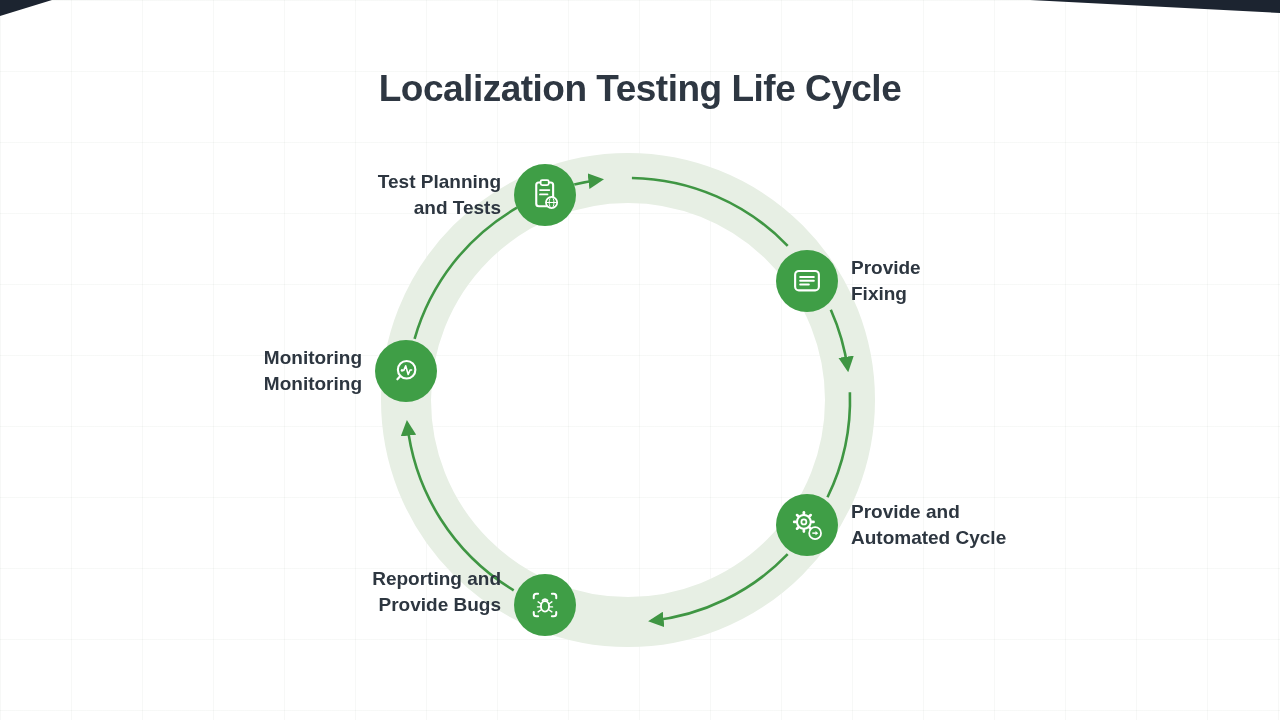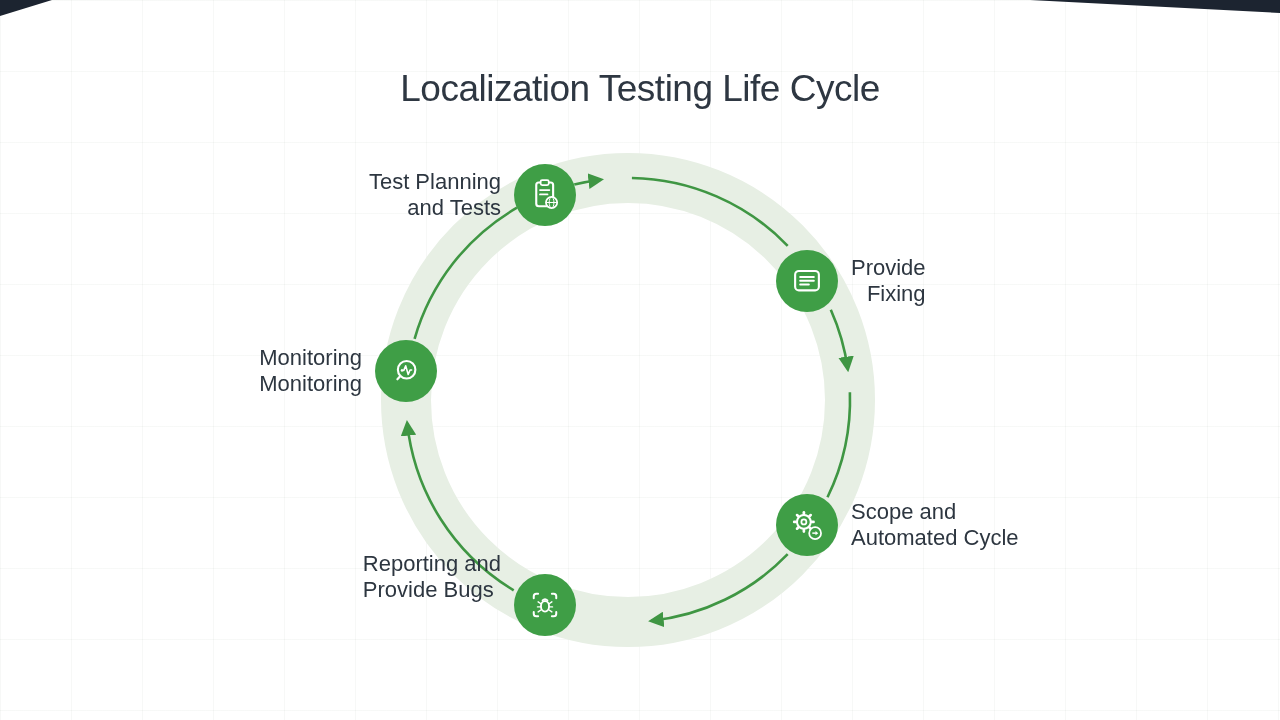--- a/index.html
+++ b/index.html
@@ -25,21 +25,21 @@
   .corner-right {
     right: 0; top: 0; width: 250px; height: 13px;
     clip-path: polygon(0 0, 100% 0, 100% 100%);
   }
   .title {
     position: absolute;
     left: 0; right: 0; top: 68px;
     margin: 0;
     text-align: center;
     font-size: 37px;
-    font-weight: 400;
+    font-weight: 700;
     letter-spacing: -0.5px;
     color: #2e3742;
   }
   .cycle-svg { position: absolute; left: 0; top: 0; }
   .ring { fill: none; stroke: #e7efe4; stroke-width: 50; }
   .arc { fill: none; stroke: #3f9643; stroke-width: 2.6; }
   .node {
     position: absolute;
     width: 62px; height: 62px;
     border-radius: 50%;
@@ -48,31 +48,31 @@
     display: flex; align-items: center; justify-content: center;
   }
   .node svg { width: 40px; height: 40px; display: block; }
   .node1 { left: 545px; top: 195px; }
   .node2 { left: 807px; top: 281px; }
   .node3 { left: 807px; top: 525px; }
   .node4 { left: 545px; top: 605px; }
   .node5 { left: 406px; top: 371px; }
   .label {
     position: absolute;
-    font-size: 22px;
-    font-weight: 400;
+    font-size: 19px;
+    font-weight: 700;
     line-height: 26px;
     color: #2d3640;
     white-space: nowrap;
   }
   .label .line { display: block; }
   .label1 { right: 779px; top: 169px; text-align: right; }
-  .label2 { left: 851px;  top: 255px; text-align: right; }
+  .label2 { left: 851px;  top: 255px; text-align: left; }
   .label3 { left: 851px;  top: 499px; text-align: left; }
-  .label4 { right: 779px; top: 551px; text-align: left; }
+  .label4 { right: 779px; top: 566px; text-align: right; }
   .label5 { right: 918px; top: 345px; text-align: right; }
 </style>
 </head>
 <body>
 
 <div class="canvas">
 
   <div class="corner corner-left"></div>
   <div class="corner corner-right"></div>
 
@@ -138,21 +138,21 @@
         <line x1="34.78" y1="19.22" x2="37.96" y2="16.04"></line>
       </g>
       <circle cx="27" cy="27" r="11" fill="#3f9e46" stroke="#fff" stroke-width="3.2"></circle>
       <circle cx="27" cy="27" r="4" fill="none" stroke="#fff" stroke-width="2.8"></circle>
       <circle cx="45" cy="45" r="9.5" fill="#3f9e46" stroke="#fff" stroke-width="2.8"></circle>
       <line x1="40.5" y1="45" x2="46.5" y2="45" stroke="#fff" stroke-width="2.4"></line>
       <path d="M 45.6 41.6 L 50 45 L 45.6 48.4 z" fill="#fff"></path>
     </svg>
   </div>
   <div class="label label3">
-    <span class="line">Scope and</span>
+    <span class="line">Provide and</span>
     <span class="line">Automated Cycle</span>
   </div>
 
   <div class="node node4">
     <svg viewBox="0 0 64 64">
       <g fill="none" stroke="#fff" stroke-width="3.2" stroke-linecap="round">
         <path d="M14 21 L14 18 Q14 14 18 14 L21 14"></path>
         <path d="M43 14 L46 14 Q50 14 50 18 L50 21"></path>
         <path d="M50 43 L50 46 Q50 50 46 50 L43 50"></path>
         <path d="M21 50 L18 50 Q14 50 14 46 L14 43"></path>

